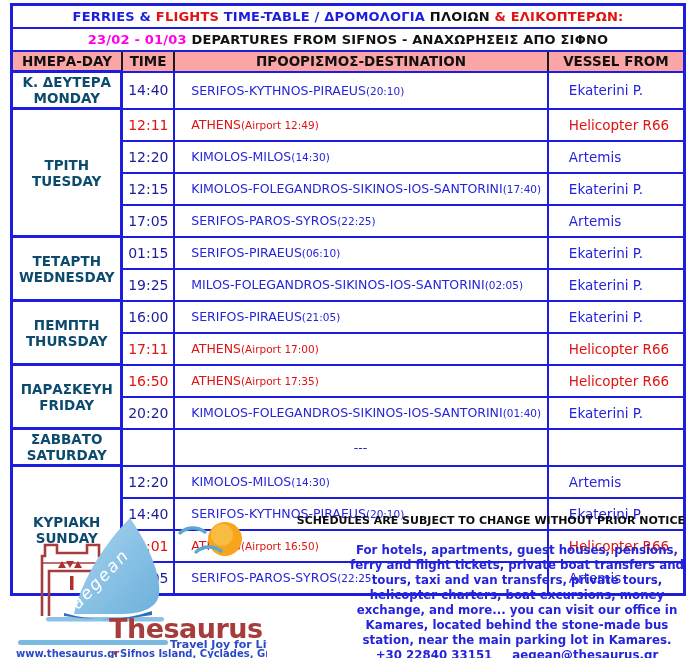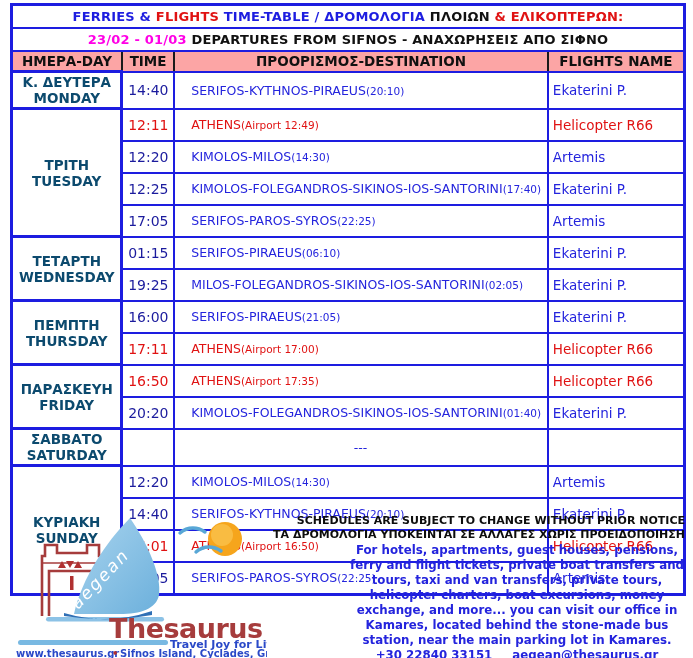--- a/index.html
+++ b/index.html
@@ -22,21 +22,21 @@
   .colhead th:last-child{border-right:2px solid #1d1de0;}
   tbody td{height:28px;}
   .day-cell{
     text-align:center;font-weight:bold;color:#0c4a6e;font-size:13.5px;line-height:16px;
     border:3px solid #1d1de0;
   }
   .time-cell{text-align:center;font-size:14px;font-weight:500;color:#1b1b9d;}
   .dest-cell{padding-left:16px;font-size:12.5px;color:#2424dd;white-space:nowrap;}
   .dest-cell .note{font-size:10.5px;}
   .dest-cell.empty{text-align:center;padding-left:0;}
-  .vessel-cell{padding-left:4px;font-size:13.5px;color:#2424dd;}
+  .vessel-cell{padding-left:20px;font-size:13.5px;color:#2424dd;}
   tr.heli .time-cell,tr.heli .dest-cell,tr.heli .vessel-cell{color:#e01212;}
 
   .disclaimer{
     position:absolute;right:8px;top:514px;width:500px;text-align:right;
     font-size:11px;font-weight:bold;color:#0d0d0d;line-height:13.5px;
   }
   .footer-right{
     position:absolute;left:343px;top:543px;width:348px;text-align:center;
     color:#2424dd;font-weight:bold;font-size:11.8px;line-height:15px;
   }
@@ -60,21 +60,21 @@
       <tr>
         <td colspan="4" class="title-cell" id="title-line1"><span style="color: rgb(29, 29, 224);">FERRIES &amp; </span><span style="color: rgb(224, 18, 18);">FLIGHTS </span><span style="color: rgb(29, 29, 224);">TIME-TABLE / ΔΡΟΜΟΛΟΓΙΑ </span><span style="color: rgb(17, 17, 17);">ΠΛΟΙΩΝ </span><span style="color: rgb(224, 18, 18);">&amp; </span><span style="color: rgb(224, 18, 18);">ΕΛΙΚΟΠΤΕΡΩΝ:</span></td>
       </tr>
       <tr>
         <td colspan="4" class="title-cell" id="title-line2"><span style="color: rgb(255, 0, 230);">23/02 - 01/03 </span><span style="color: rgb(17, 17, 17);"> DEPARTURES FROM SIFNOS - ΑΝΑΧΩΡΗΣΕΙΣ ΑΠΟ ΣΙΦΝΟ</span></td>
       </tr>
       <tr class="colhead">
         <th>ΗΜΕΡΑ-DAY</th>
         <th>TIME</th>
         <th>ΠΡΟΟΡΙΣΜΟΣ-DESTINATION</th>
-        <th>FLIGHTS NAME</th>
+        <th>VESSEL FROM</th>
       </tr>
     </thead>
     <tbody id="schedule-body">
         <tr>
           <td class="day-cell" rowspan="1">
             <div>Κ. ΔΕΥΤΕΡΑ</div>
             <div>MONDAY</div>
           </td>
           <td class="time-cell">14:40</td>
           <td class="dest-cell"><span>SERIFOS-KYTHNOS-PIRAEUS</span><span class="note">(20:10)</span></td>
@@ -88,21 +88,21 @@
           <td class="time-cell">12:11</td>
           <td class="dest-cell"><span>ATHENS</span><span class="note">(Airport 12:49)</span></td>
           <td class="vessel-cell">Helicopter R66</td>
         </tr>
         <tr>
           <td class="time-cell">12:20</td>
           <td class="dest-cell"><span>KIMOLOS-MILOS</span><span class="note">(14:30)</span></td>
           <td class="vessel-cell">Artemis</td>
         </tr>
         <tr>
-          <td class="time-cell">12:25</td>
+          <td class="time-cell">12:15</td>
           <td class="dest-cell"><span>KIMOLOS-FOLEGANDROS-SIKINOS-IOS-SANTORINI</span><span class="note">(17:40)</span></td>
           <td class="vessel-cell">Ekaterini P.</td>
         </tr>
         <tr>
           <td class="time-cell">17:05</td>
           <td class="dest-cell"><span>SERIFOS-PAROS-SYROS</span><span class="note">(22:25)</span></td>
           <td class="vessel-cell">Artemis</td>
         </tr>
         <tr>
           <td class="day-cell" rowspan="2">
@@ -178,21 +178,20 @@
           <td class="time-cell">17:05</td>
           <td class="dest-cell"><span>SERIFOS-PAROS-SYROS</span><span class="note">(22:25)</span></td>
           <td class="vessel-cell">Artemis</td>
         </tr>
       </tbody>
   </table>
 </div>
 
 <div class="disclaimer">
   <div>SCHEDULES ARE SUBJECT TO CHANGE WITHOUT PRIOR NOTICE</div>
-  <div>ΤΑ ΔΡΟΜΟΛΟΓΙΑ ΥΠΟΚΕΙΝΤΑΙ ΣΕ ΑΛΛΑΓΕΣ ΧΩΡΙΣ ΠΡΟΕΙΔΟΠΟΙΗΣΗ</div>
 </div>
 
 <div class="footer-right">
   <div>For hotels, apartments, guest houses, pensions, ferry and flight tickets, private boat transfers and tours, taxi and van transfers, private tours, helicopter charters, boat excursions, money exchange, and more... you can visit our office in Kamares, located behind the stone-made bus station, near the main parking lot in Kamares.</div>
   <div class="contact-line">
     <span>+30 22840 33151</span>
     <span>aegean@thesaurus.gr</span>
   </div>
 
 </div>

